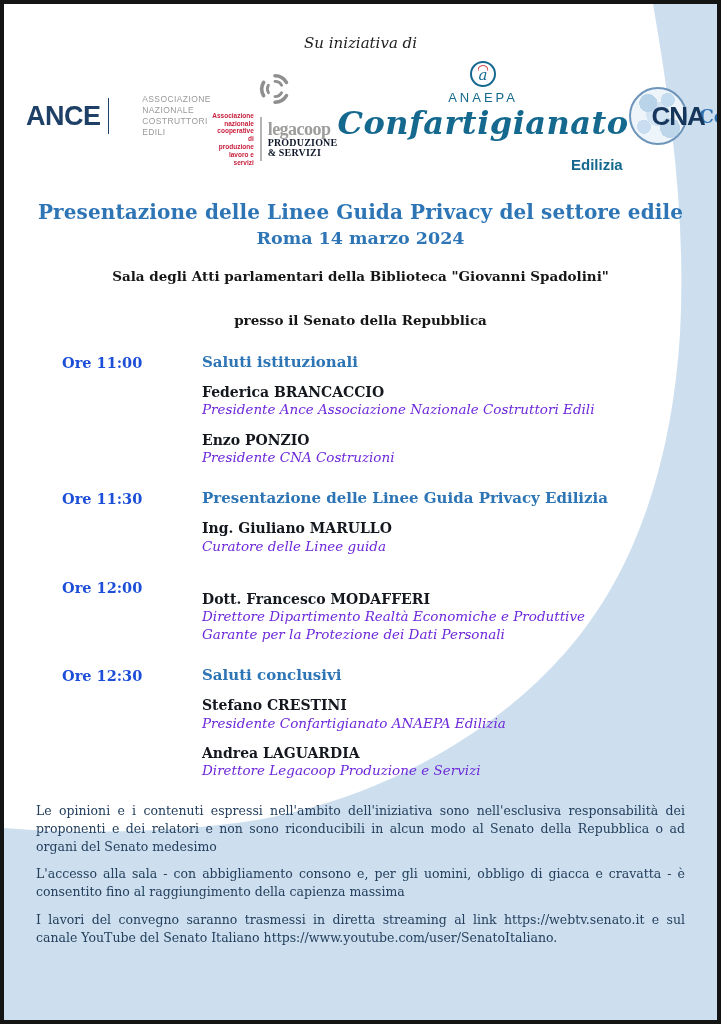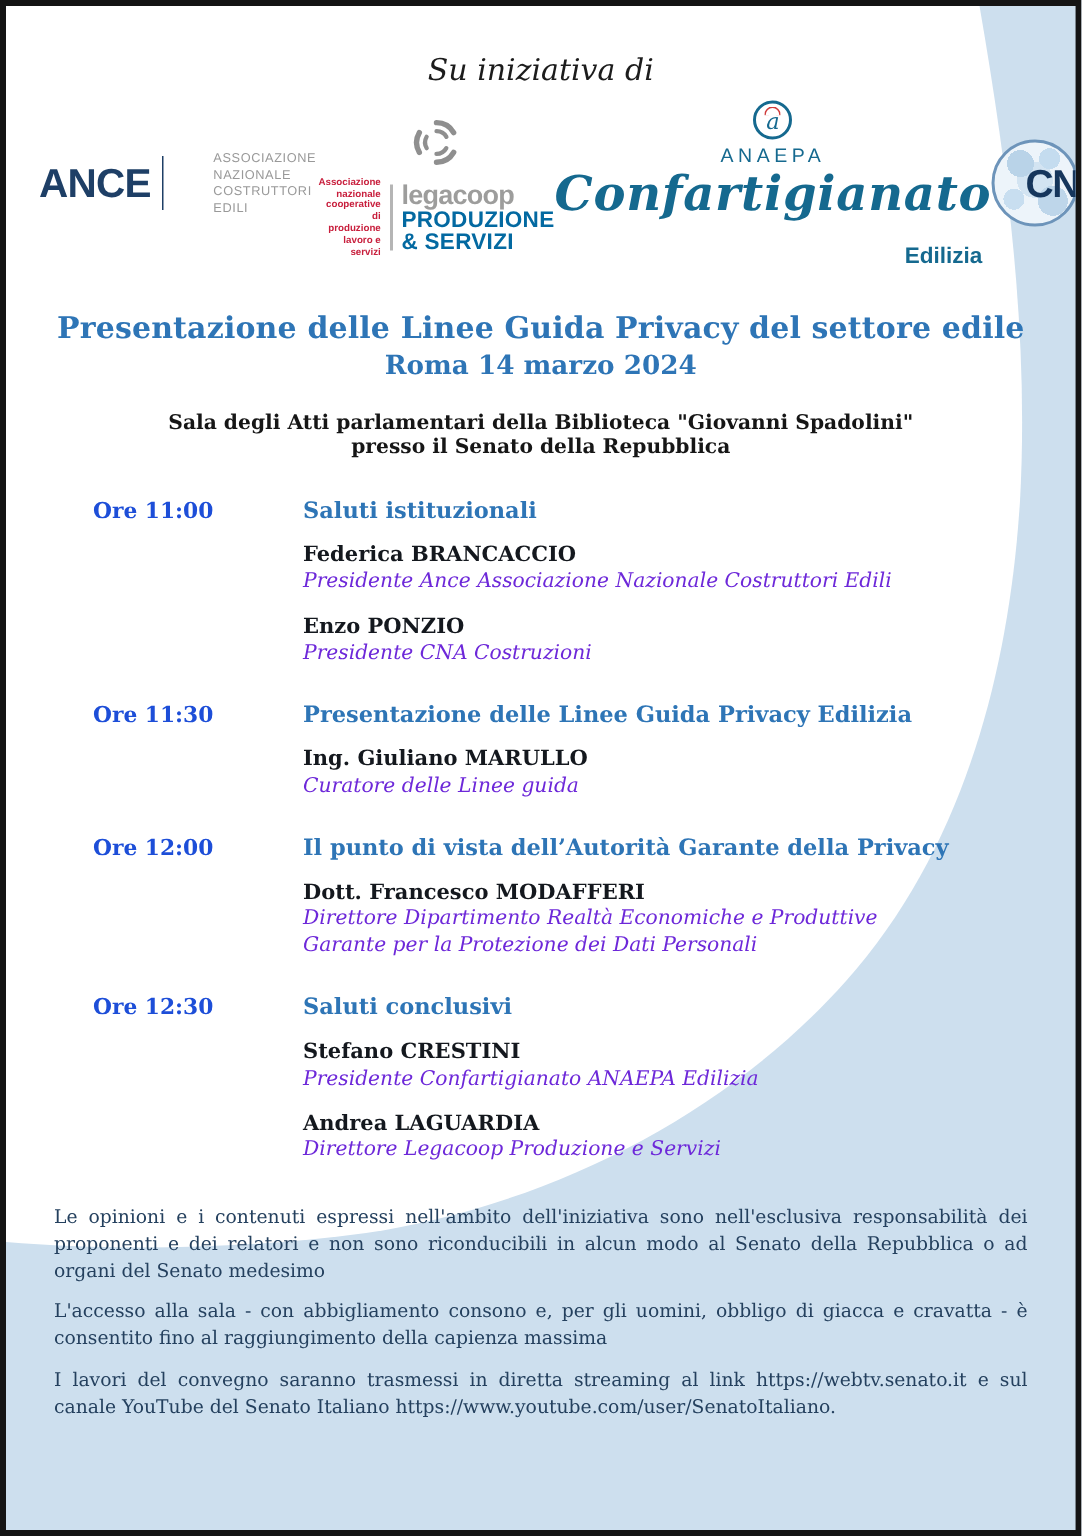--- a/index.html
+++ b/index.html
@@ -14,21 +14,21 @@
     overflow:hidden;
     font-family:"DejaVu Serif", serif;
   }
   .bg-svg { position:absolute; inset:0; width:100%; height:100%; display:block; }
 
   .content { position:absolute; inset:0; z-index:1; }
 
   
   .initiative {
     padding-top:30px; text-align:center;
-    font-style:italic; font-size:20px; color:#1c1c1c;
+    font-style:italic; font-size:15px; color:#1c1c1c;
   }
 
   .logos {
     margin-top:16px; height:96px;
     display:flex; align-items:center; justify-content:space-between;
     padding:0 22px;
   }
 
   
   .logo-ance { display:flex; align-items:center; gap:7px; }
@@ -45,26 +45,26 @@
   
   .logo-legacoop { display:flex; flex-direction:column; align-items:center; margin-top:6px; }
   .legacoop-bottom { display:flex; align-items:center; gap:6px; margin-top:2px; }
   .legacoop-assoc {
     font-family:"Liberation Sans", sans-serif; font-size:6.5px; line-height:1.2;
     color:#c81e3c; text-align:right; font-weight:bold;
   }
   .legacoop-divider { width:2px; height:44px; background:#b5b5b5; }
   .legacoop-words { display:flex; flex-direction:column; line-height:1.02; }
   .legacoop-brand {
-    font-family:Liberation Sans, sans-serif; font-weight:bold;
+    font-family:Liberation Serif, serif; font-weight:bold;
     font-size:18px; color:#9d9d9c; letter-spacing:-0.5px;
   }
   .legacoop-div1, .legacoop-div2 {
-    font-family:Liberation Sans, sans-serif; font-weight:bold;
-    font-size:15px; color:#0369a1; letter-spacing:0.2px;
+    font-family:Liberation Serif, serif; font-weight:bold;
+    font-size:10px; color:#0f172a; letter-spacing:0.2px;
   }
 
   
   .logo-anaepa { display:flex; flex-direction:column; align-items:center; margin-top:2px; }
   .anaepa-mark {
     position:relative; width:26px; height:26px; border-radius:50%;
     border:2px solid #15698f; display:flex; align-items:center; justify-content:center;
     box-sizing:border-box;
   }
   .anaepa-mark .letter { font-style:italic; font-size:15px; color:#15698f; line-height:1; margin-top:2px; }
@@ -110,21 +110,21 @@
   .title {
     margin-top:36px; text-align:center; font-weight:bold;
     font-size:20px; color:#2e75b6; letter-spacing:0.1px;
   }
   .subtitle {
     margin-top:4px; text-align:center; font-weight:bold;
     font-size:17.5px; color:#2e75b6;
   }
   .venue { margin-top:20px; text-align:center; }
   .venue-line1, .venue-line2 { font-weight:bold; font-size:13.5px; color:#161616; }
-  .venue-line2 { margin-top:0; }
+  .venue-line2 { margin-top:28px; }
 
   
   .program { margin-top:25px; padding:0 70px 0 58px; }
   .session { display:grid; grid-template-columns:140px 1fr; margin-bottom:23px; }
   .session-time { font-weight:bold; font-size:14.5px; color:#1d4ed8; padding-top:1px; }
   .session-title { font-weight:bold; font-size:15px; color:#2e75b6; }
   .speaker { margin-top:12px; }
   .speaker-name { font-weight:bold; font-size:14px; color:#14181e; line-height:1.3; }
   .speaker-role { font-style:italic; font-size:13.5px; color:#6d28d9; line-height:1.3; }
 
@@ -243,21 +243,20 @@
           <div class="speaker">
             <div class="speaker-name">Ing. Giuliano MARULLO</div>
             <div class="speaker-role">Curatore delle Linee guida</div>
           </div>
         </div>
       </div>
 
       <div class="session">
         <div class="session-time">Ore 12:00</div>
         <div class="session-body">
-          <div class="session-title">Il punto di vista dell’Autorità Garante della Privacy</div>
           <div class="speaker">
             <div class="speaker-name">Dott. Francesco MODAFFERI</div>
             <div class="speaker-role">Direttore Dipartimento Realtà Economiche e Produttive</div>
             <div class="speaker-role">Garante per la Protezione dei Dati Personali</div>
           </div>
         </div>
       </div>
 
       <div class="session">
         <div class="session-time">Ore 12:30</div>

